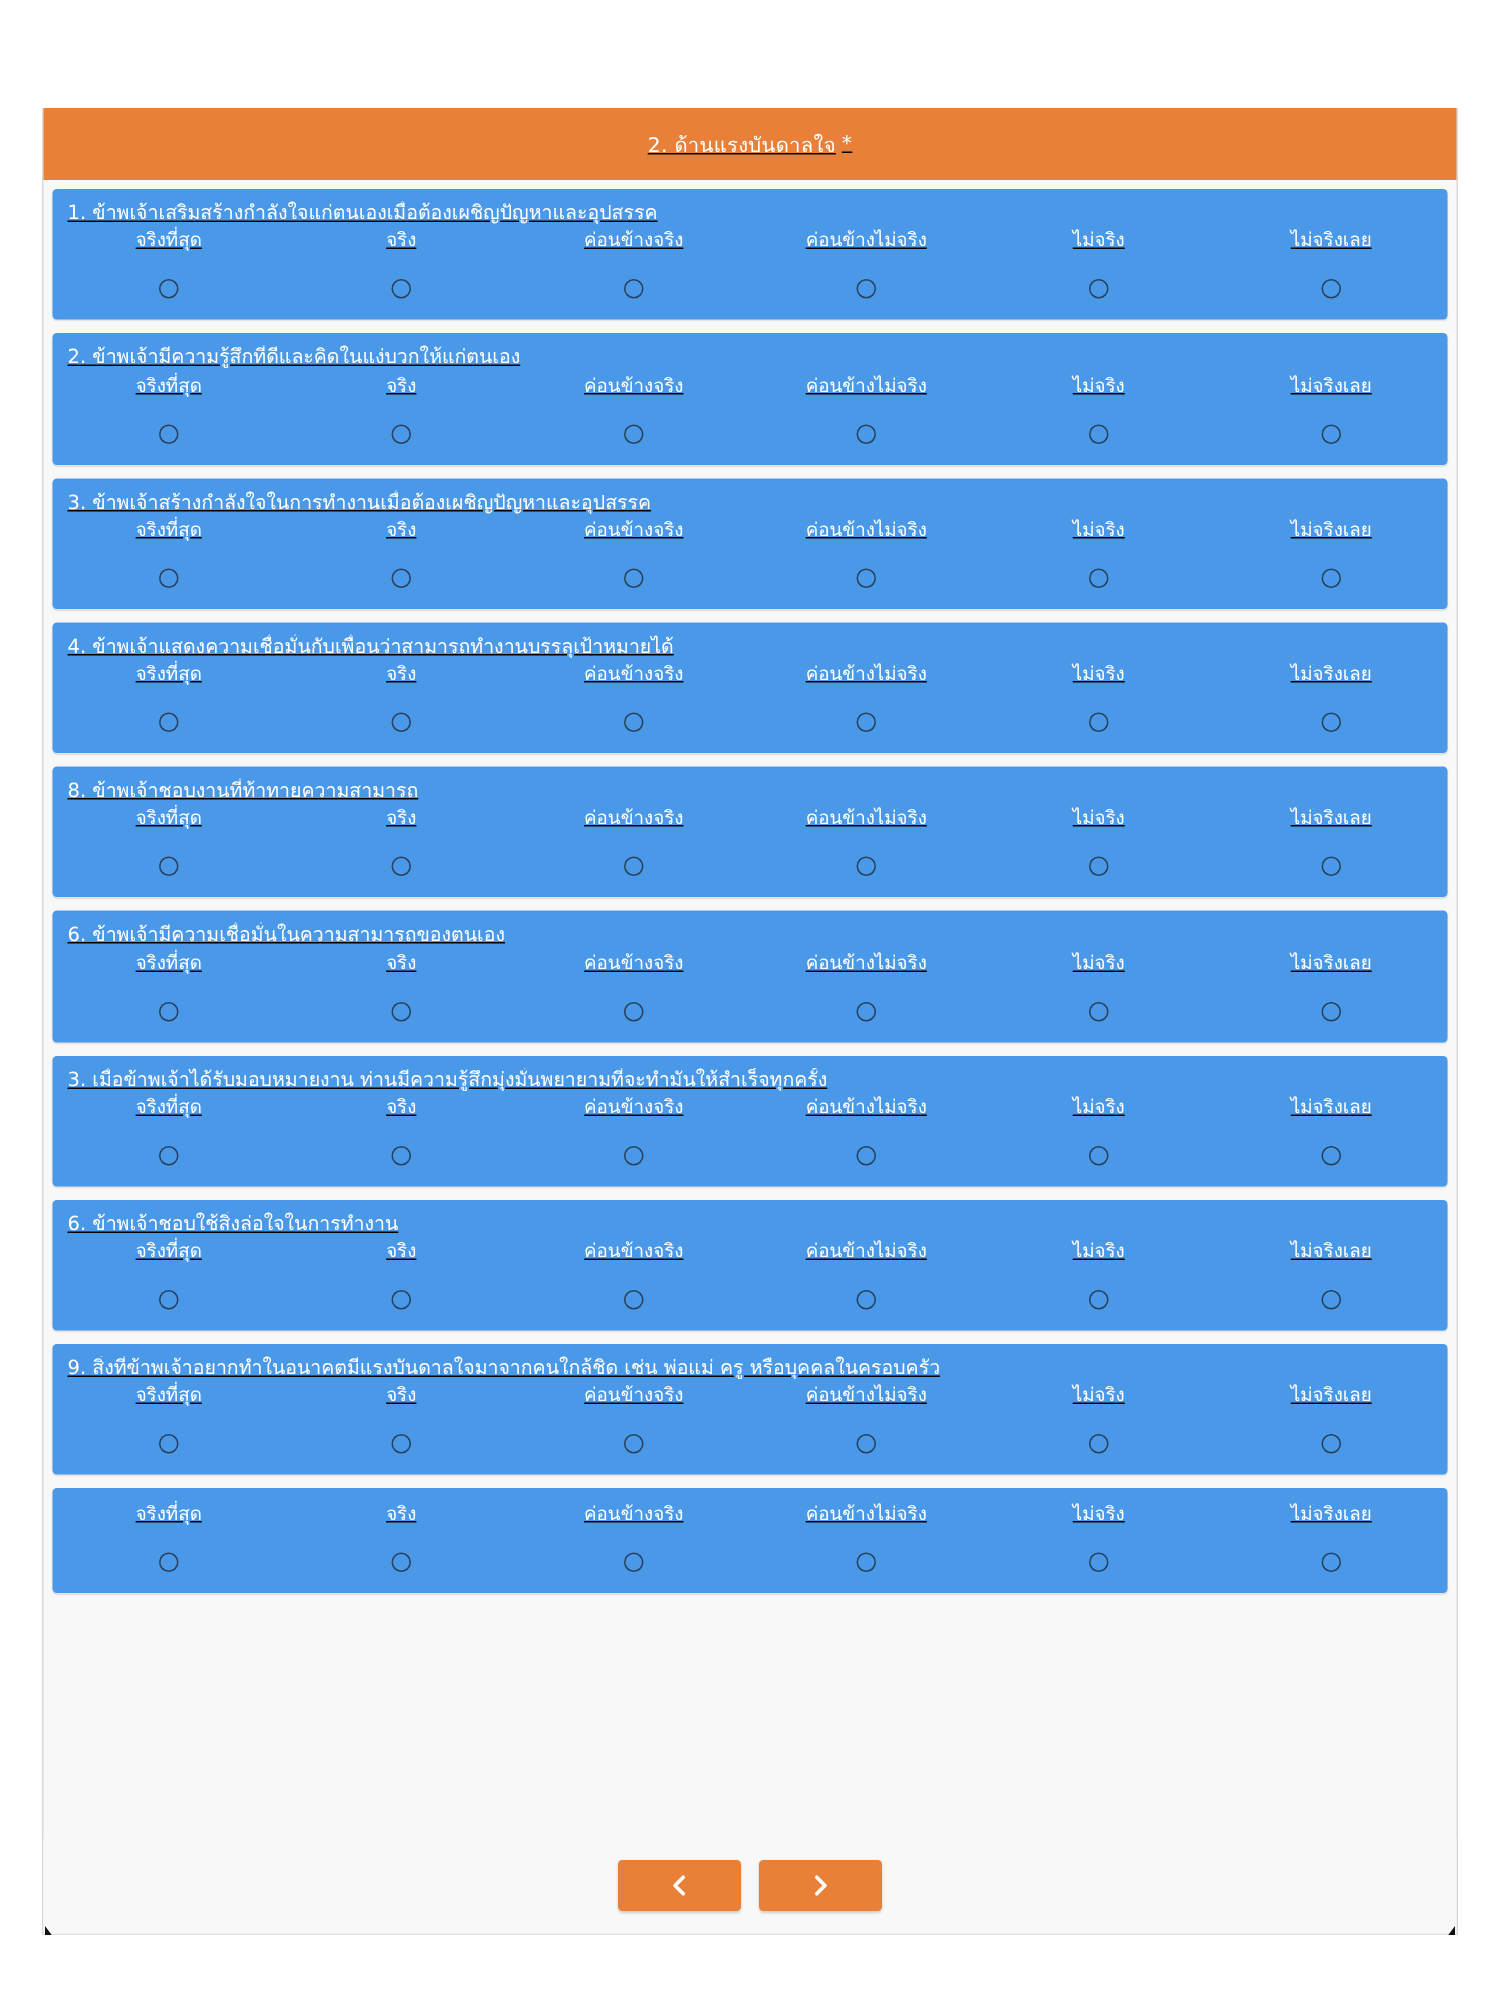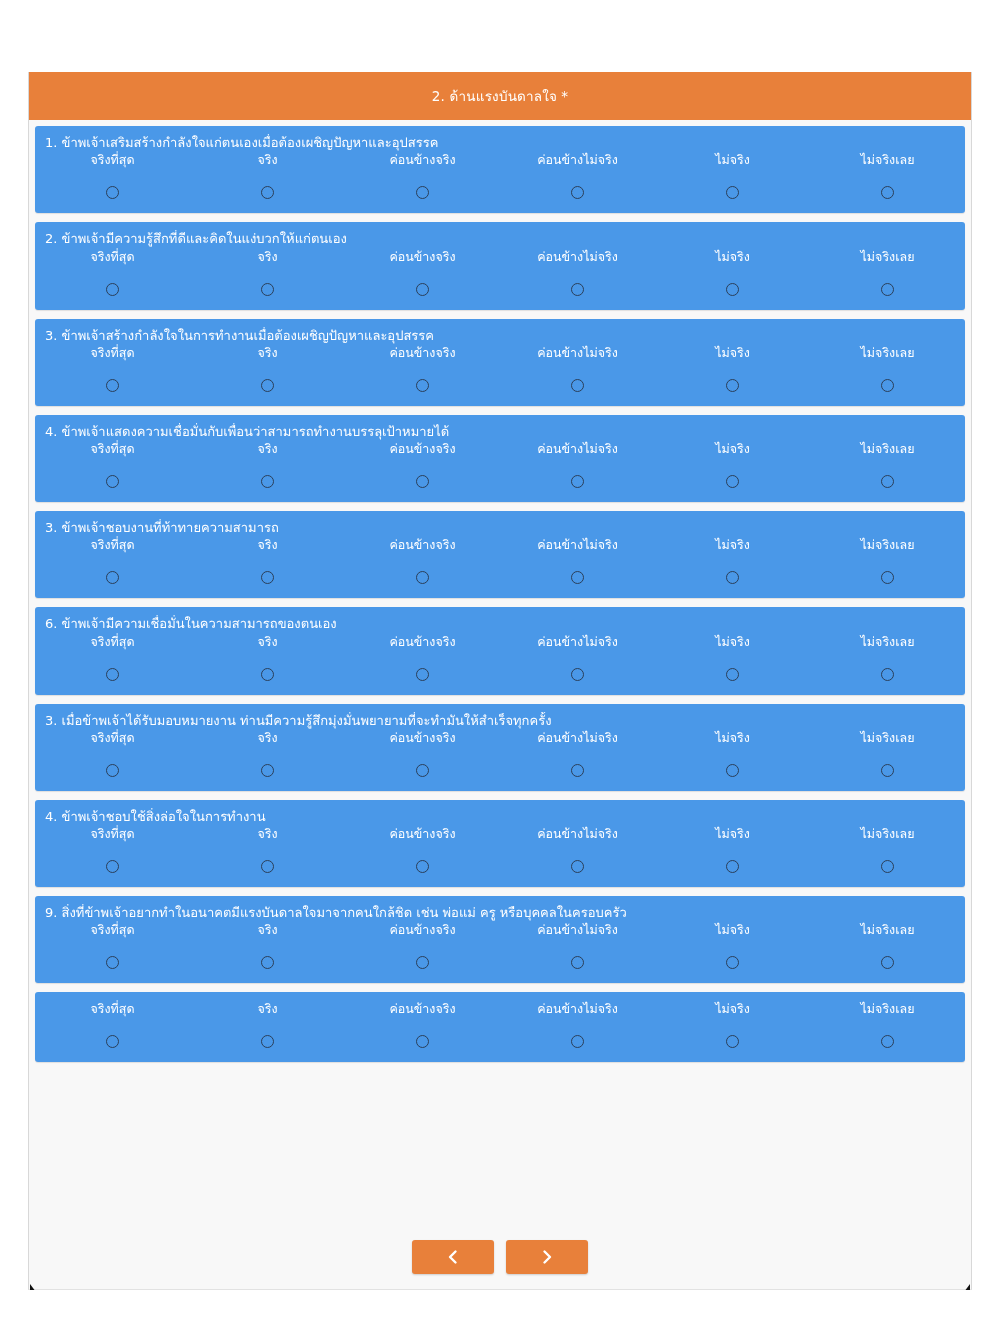--- a/index.html
+++ b/index.html
@@ -19,20 +19,21 @@
     position: absolute;
     left: 28px;
     top: 72px;
     width: 944px;
     height: 1218px;
     background: #f8f8f8;
     box-sizing: border-box;
     border-left: 1px solid #d8d8d8;
     border-right: 1px solid #d8d8d8;
     border-bottom: 1px solid #e2e2e2;
+    text-decoration: underline;
   }
 
   
   .section-header {
     height: 48px;
     background: #e8803a;
     color: #ffffff;
     display: flex;
     align-items: center;
     justify-content: center;
@@ -250,21 +251,21 @@
             <div class="scale-label">ไม่จริง</div>
             <div class="radio"></div>
           </div>
           <div class="scale-col">
             <div class="scale-label">ไม่จริงเลย</div>
             <div class="radio"></div>
           </div>
         </div>
       </div>
       <div class="question-card">
-        <div class="question-text">3. ข้าพเจ้าชอบงานที่ท้าทายความสามารถ</div>
+        <div class="question-text">8. ข้าพเจ้าชอบงานที่ท้าทายความสามารถ</div>
         <div class="scale">
           <div class="scale-col">
             <div class="scale-label">จริงที่สุด</div>
             <div class="radio"></div>
           </div>
           <div class="scale-col">
             <div class="scale-label">จริง</div>
             <div class="radio"></div>
           </div>
           <div class="scale-col">
@@ -337,21 +338,21 @@
             <div class="scale-label">ไม่จริง</div>
             <div class="radio"></div>
           </div>
           <div class="scale-col">
             <div class="scale-label">ไม่จริงเลย</div>
             <div class="radio"></div>
           </div>
         </div>
       </div>
       <div class="question-card">
-        <div class="question-text">4. ข้าพเจ้าชอบใช้สิ่งล่อใจในการทำงาน</div>
+        <div class="question-text">6. ข้าพเจ้าชอบใช้สิ่งล่อใจในการทำงาน</div>
         <div class="scale">
           <div class="scale-col">
             <div class="scale-label">จริงที่สุด</div>
             <div class="radio"></div>
           </div>
           <div class="scale-col">
             <div class="scale-label">จริง</div>
             <div class="radio"></div>
           </div>
           <div class="scale-col">

